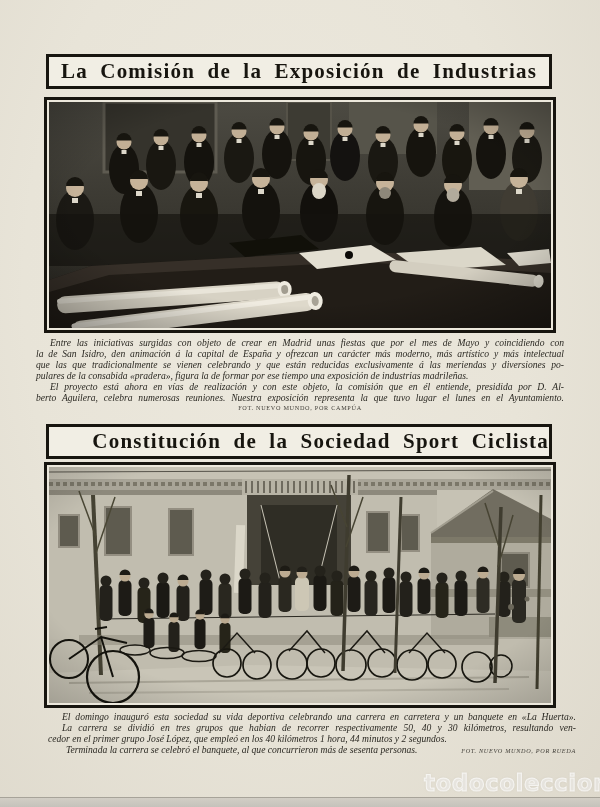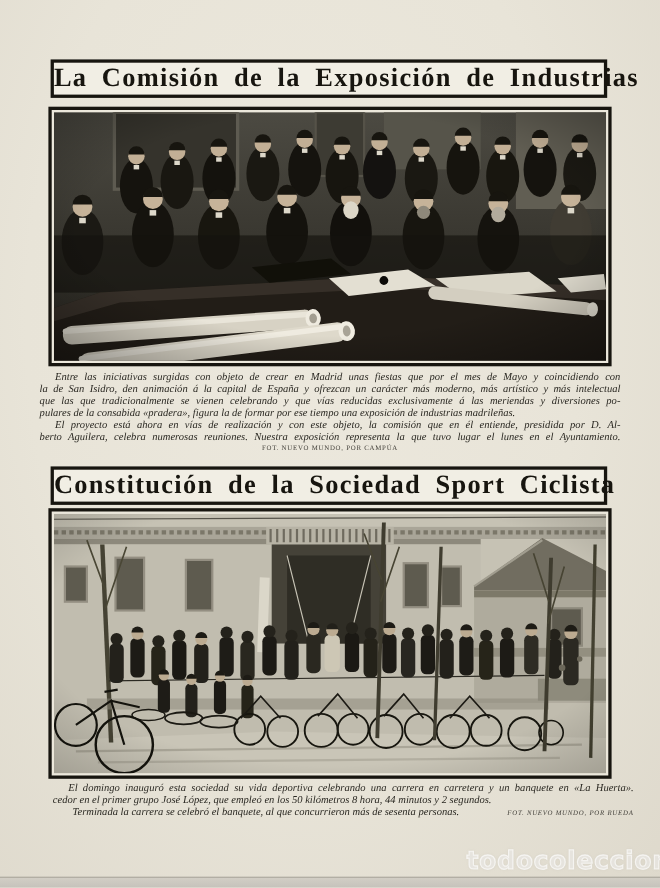--- a/index.html
+++ b/index.html
@@ -6,21 +6,21 @@
   #page {
     position:relative; width:600px; height:807px; overflow:hidden;
     background: radial-gradient(ellipse at 46% 36%, #ece8dd 0%, #e8e4d8 55%, #ded9cc 100%);
     font-family:"Liberation Serif", serif; color:#211f19;
   }
   .title-box {
     position:absolute; left:46px; width:500px; height:29px;
     border:3px solid #17150f; background:#f1eee4; text-align:center;
   }
   .title-box span {
-    font-weight:bold; font-size:24px; line-height:29px;
+    font-weight:bold; font-size:21px; line-height:29px;
     letter-spacing:1.2px; word-spacing:6px; color:#17150f; white-space:nowrap;
   }
   #title1 { top:54px; }
   #title2 { top:424px;text-align:right; }
   .photo-frame {
     position:absolute; left:44px; border:3px solid #17150f;
     background:#ece8dc; padding:2px;
   }
   .photo-frame svg { display:block; }
   #photo1 { top:97px; }
@@ -139,21 +139,21 @@
         <rect x="340" y="166" width="150" height="12" rx="6" fill="#d3cec0"></rect>
         <ellipse cx="490" cy="172" rx="5" ry="6.5" fill="#e6e2d5"></ellipse>
       </g>
       <rect width="502" height="226" fill="url(#p1v)"></rect>
     </svg>
   </div>
 
   <div class="caption" id="caption1">
     <div class="cl ind">Entre las iniciativas surgidas con objeto de crear en Madrid unas fiestas que por el mes de Mayo y coincidiendo con</div>
     <div class="cl">la de San Isidro, den animación á la capital de España y ofrezcan un carácter más moderno, más artístico y más intelectual</div>
-    <div class="cl">que las que tradicionalmente se vienen celebrando y que vías reducidas exclusivamente á las meriendas y diversiones po-</div>
+    <div class="cl">que las que tradicionalmente se vienen celebrando y que están reducidas exclusivamente á las meriendas y diversiones po-</div>
     <div class="cl plain">pulares de la consabida «pradera», figura la de formar por ese tiempo una exposición de industrias madrileñas.</div>
     <div class="cl ind">El proyecto está ahora en vías de realización y con este objeto, la comisión que en él entiende, presidida por D. Al-</div>
     <div class="cl">berto Aguilera, celebra numerosas reuniones. Nuestra exposición representa la que tuvo lugar el lunes en el Ayuntamiento.</div>
   </div>
   <div class="credit" id="credit1">FOT. NUEVO MUNDO, POR CAMPÚA</div>
 
   <div class="title-box" id="title2">
     <span>Constitución de la Sociedad Sport Ciclista</span>
   </div>
 
@@ -266,21 +266,22 @@
       <path d="M450,80 L436,36 M449,100 L464,48" stroke="#474433" stroke-width="1.5" fill="none"></path>
       <path d="M492,28 L488,222" stroke="#434030" stroke-width="3" fill="none"></path>
       <circle cx="462" cy="140" r="3" fill="#6b6759"></circle>
       <circle cx="478" cy="132" r="2.5" fill="#6b6759"></circle>
       <rect width="502" height="236" fill="url(#p2v)"></rect>
     </svg>
   </div>
 
   <div class="caption" id="caption2">
     <div class="cl ind">El domingo inauguró esta sociedad su vida deportiva celebrando una carrera en carretera y un banquete en «La Huerta».</div>
-    <div class="cl plain">cedor en el primer grupo José López, que empleó en los 50 kilómetros 8 hora, 44 minutos y 2 segundos.</div>
+    <div class="cl ind">La carrera se dividió en tres grupos que habian de recorrer respectivamente 50, 40 y 30 kilómetros, resultando ven-</div>
+    <div class="cl plain">cedor en el primer grupo José López, que empleó en los 40 kilómetros 1 hora, 44 minutos y 2 segundos.</div>
     <div class="cl with-credit">
       <span class="txt">Terminada la carrera se celebró el banquete, al que concurrieron más de sesenta personas.</span>
       <span class="credit">FOT. NUEVO MUNDO, POR RUEDA</span>
     </div>
   </div>
 
   <div class="watermark">todocoleccion</div>
   <div class="scan-edge"></div>
 
 </div>

